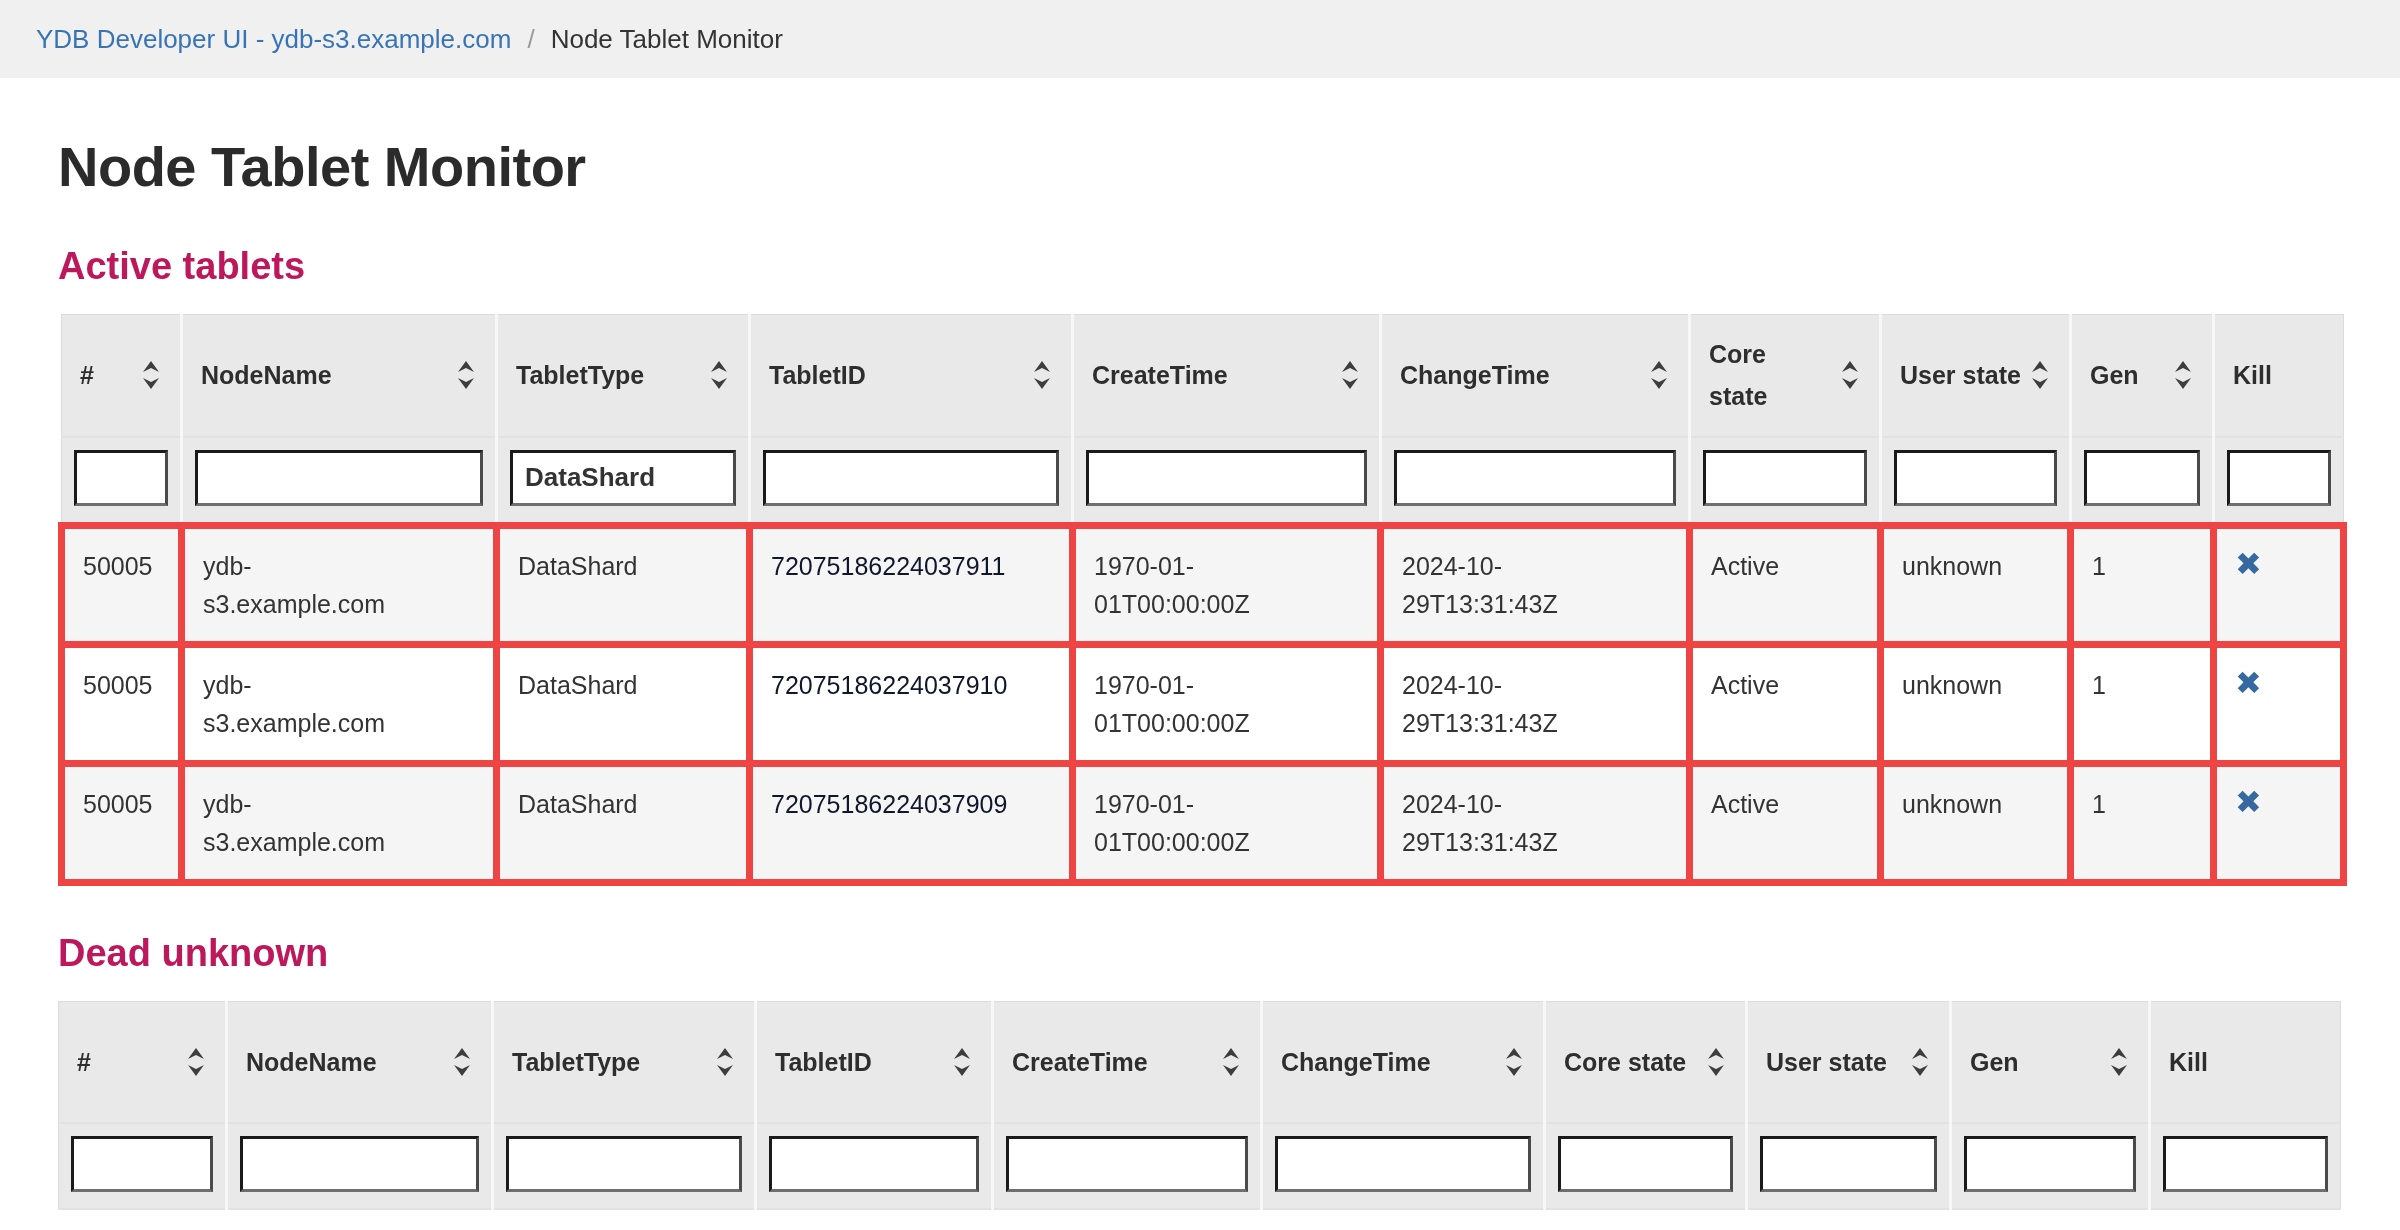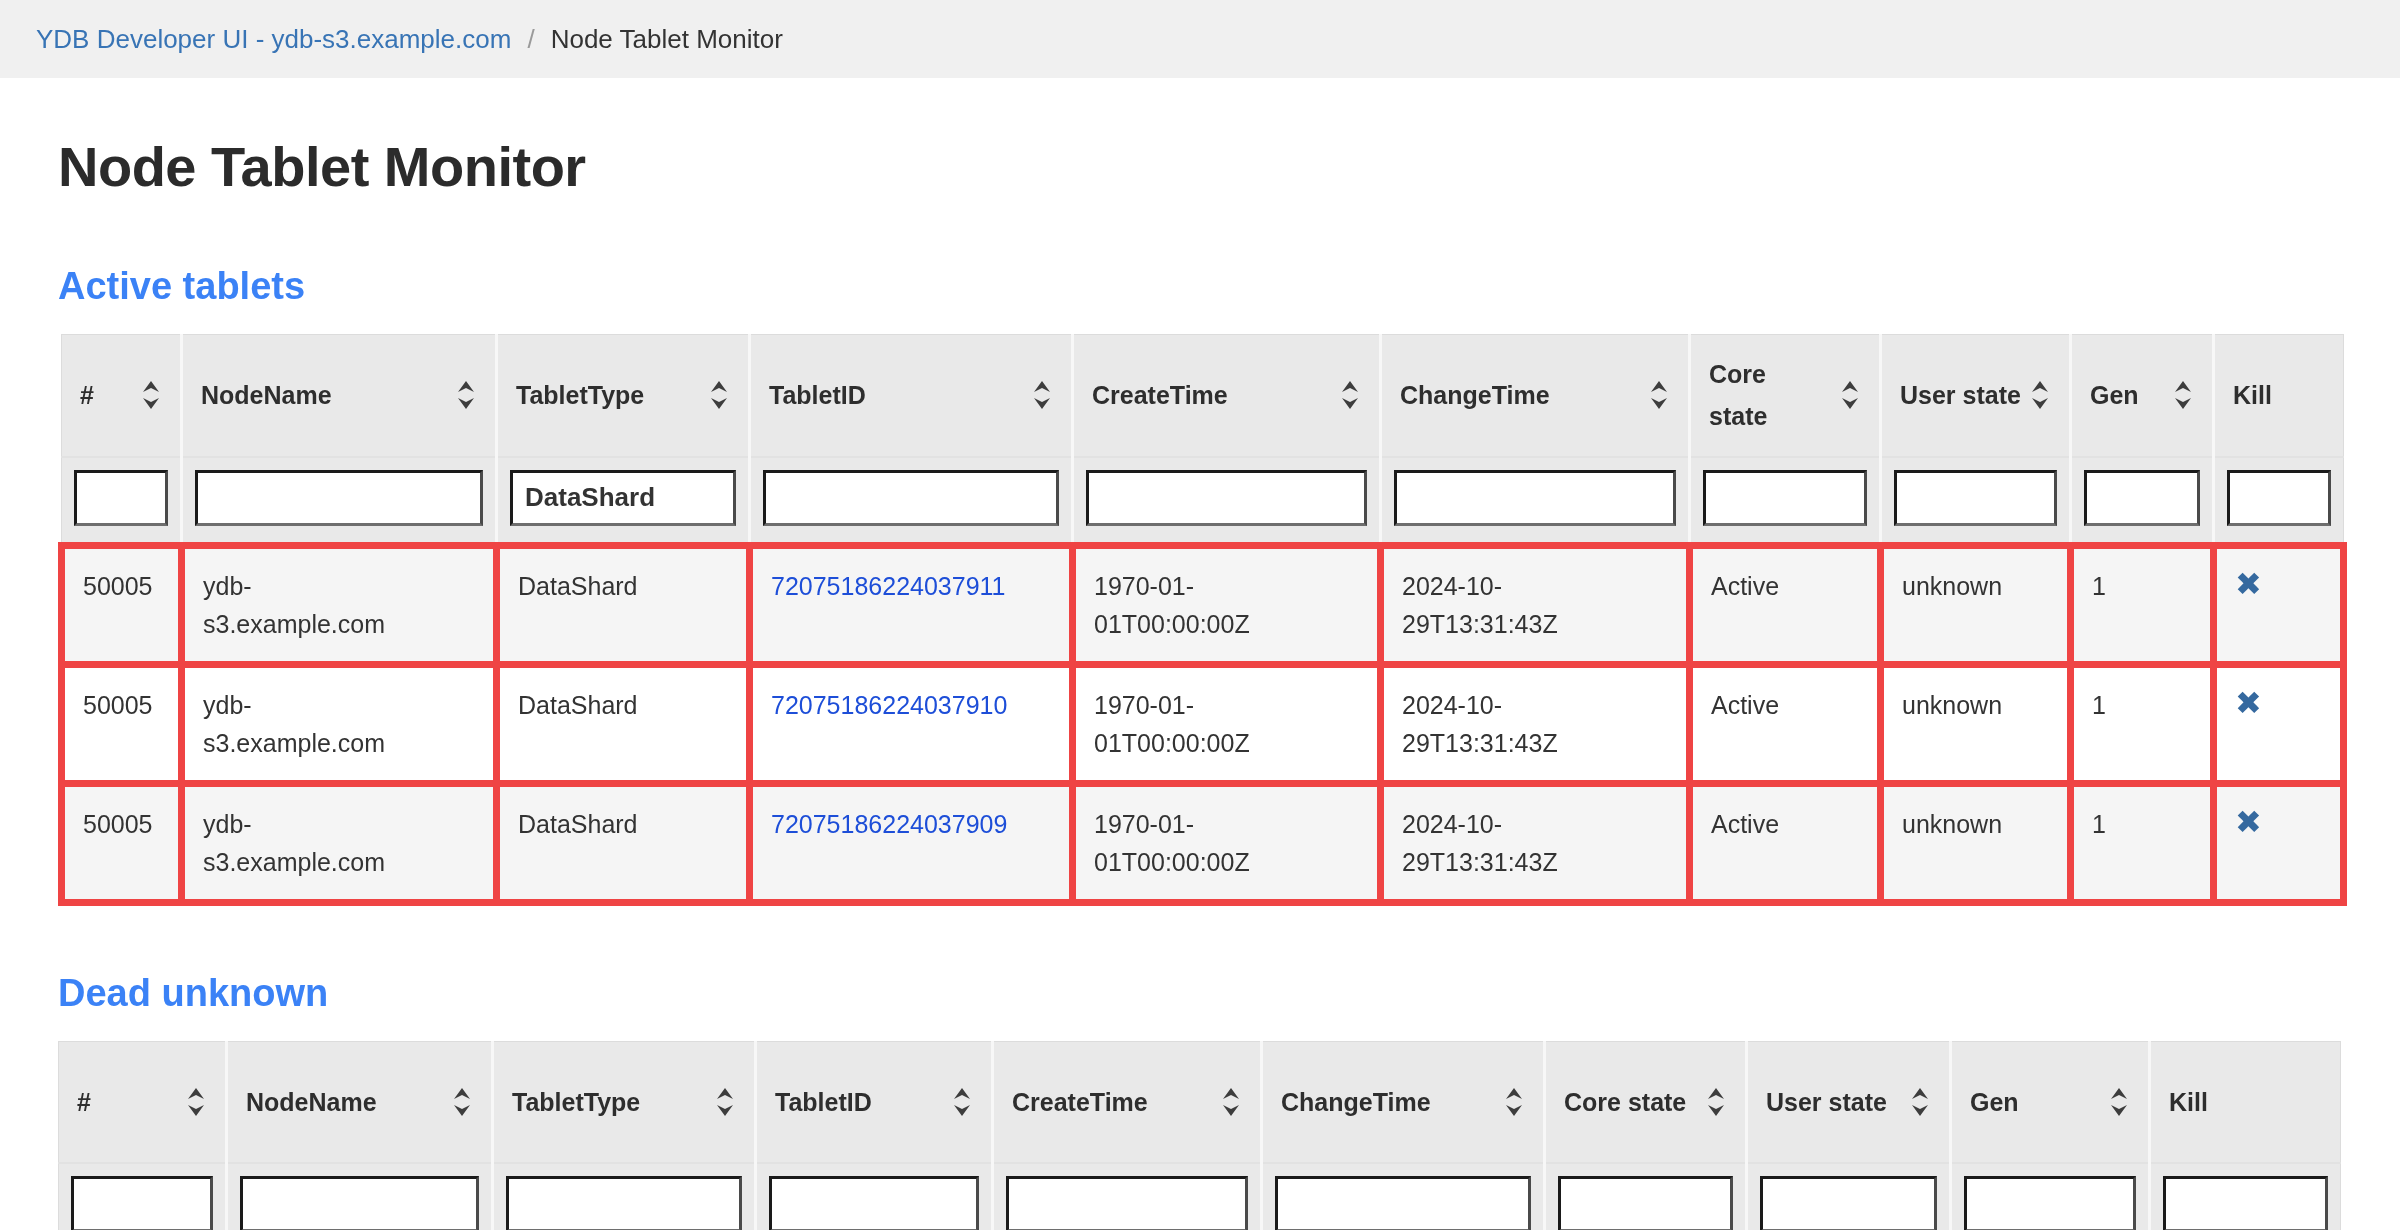--- a/index.html
+++ b/index.html
@@ -33,22 +33,22 @@
   h1 {
     font-size: 56px;
     font-weight: 700;
     color: #2b2b2b;
     margin: 56px 0 0 0;
     letter-spacing: -0.5px;
   }
   h2 {
     font-size: 38px;
     font-weight: 700;
-    color: #3b82f6;
-    margin: 66px 0 26px 0;
+    color: #be185d;
+    margin: 46px 0 26px 0;
   }
 
   
   table.monitor {
     width: 2282px;
     table-layout: fixed;
     border-collapse: collapse;
     font-size: 25px;
   }
   table.monitor th {
@@ -105,21 +105,21 @@
     border: 7px solid #ef4444;
     line-height: 38px;
     color: #333;
     height: 114px;
   }
   tbody.data tr.odd  td { background: #f5f5f5; }
   tbody.data tr.even td { background: #ffffff; }
 
   .wrap-narrow { display: inline-block; max-width: 212px; }
   td a.tablet-link {
-    color: #1d4ed8;
+    color: #0f172a;
     text-decoration: none;
     cursor: pointer;
   }
   .kill-x {
     color: #35699f;
     font-weight: 700;
     font-size: 32px;
     line-height: 32px;
     cursor: pointer;
     display: inline-block;

